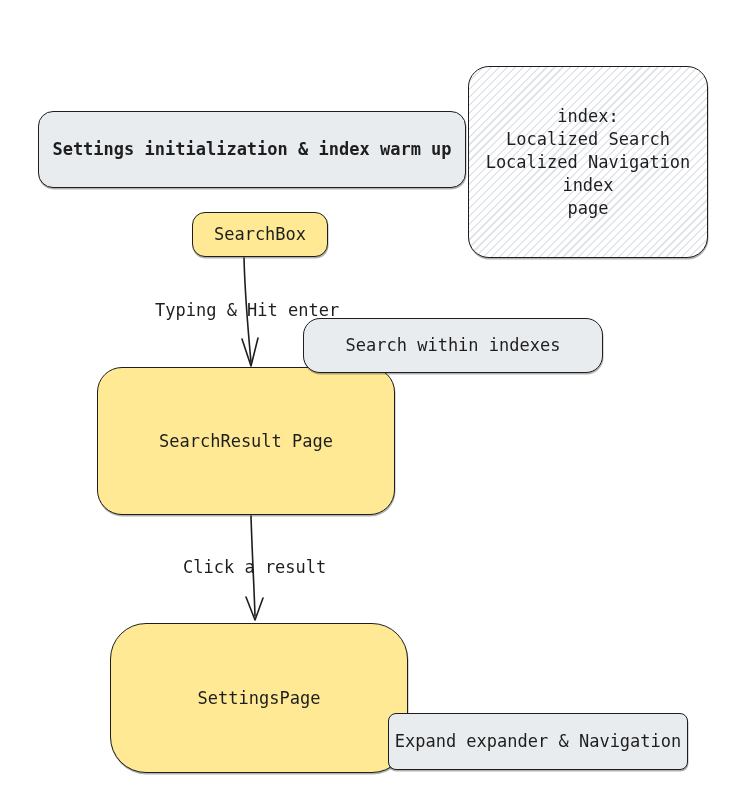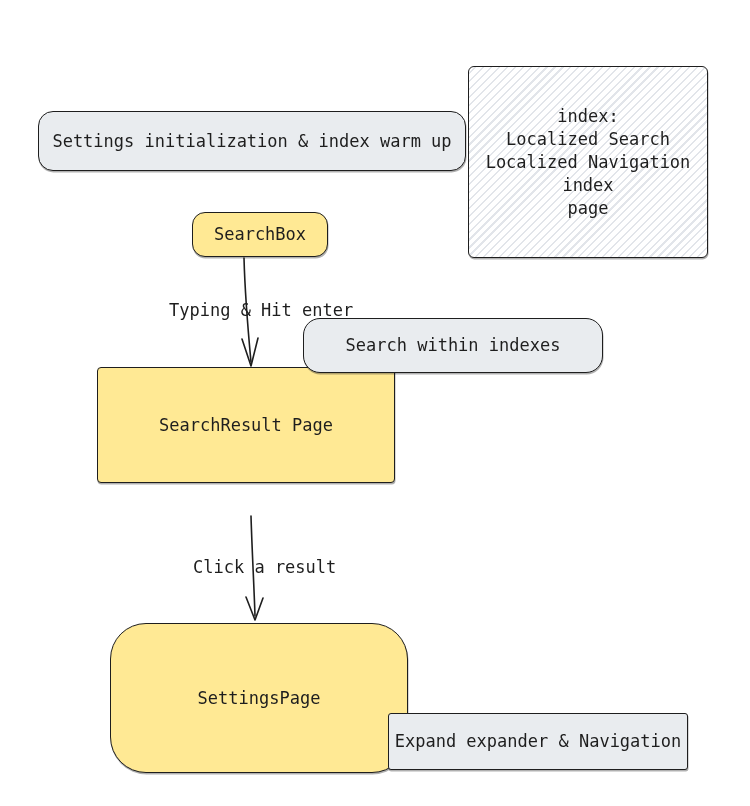--- a/index.html
+++ b/index.html
@@ -34,27 +34,27 @@
     background-color: #ffffff;
     background-image: repeating-linear-gradient(
       135deg,
       transparent 0px,
       transparent 4px,
       var(--hatch_line, #e2e5ea) 4px,
       var(--hatch_line, #e2e5ea) 5.6px
     );
   }
 
-  #node-settings-init   { left: 38px;  top: 111px; width: 428px; height: 60px;  border-radius: 15px; z-index: 3; }
-  #node-index-note      { left: 468px; top: 66px;  width: 240px; height: 192px; border-radius: 6px; z-index: 2; }
+  #node-settings-init   { left: 38px;  top: 111px; width: 428px; height: 77px;  border-radius: 15px; z-index: 3; font-weight: bold; }
+  #node-index-note      { left: 468px; top: 66px;  width: 240px; height: 192px; border-radius: 21px; z-index: 2; }
   #node-search-box      { left: 192px; top: 212px; width: 136px; height: 45px;  border-radius: 13px; z-index: 2; }
   #node-search-within   { left: 303px; top: 318px; width: 300px; height: 55px;  border-radius: 17px; z-index: 4; }
-  #node-search-result   { left: 97px;  top: 367px; width: 298px; height: 116px; border-radius: 4px; z-index: 2; }
+  #node-search-result   { left: 97px;  top: 367px; width: 298px; height: 148px; border-radius: 25px; z-index: 2; }
   #node-settings-page   { left: 110px; top: 623px; width: 298px; height: 150px; border-radius: 36px; z-index: 2; align-items: center; }
-  #node-expand-nav      { left: 388px; top: 713px; width: 300px; height: 57px;  border-radius: 3px; z-index: 4; }
+  #node-expand-nav      { left: 388px; top: 713px; width: 300px; height: 57px;  border-radius: 8px; z-index: 4; }
 
   .note-lines { display: flex; flex-direction: column; }
 
   #edges-svg {
     position: absolute;
     left: 0; top: 0;
     width: 750px; height: 806px;
     z-index: 1;
   }
   #edges-svg path {
@@ -64,22 +64,22 @@
     stroke-linecap: round;
     stroke-linejoin: round;
   }
   .edge-label {
     position: absolute;
     z-index: 5;
     font-size: 17px;
     line-height: 22px;
     white-space: nowrap;
   }
-  #edge-label-typing { left: 169px; top: 299px; }
-  #edge-label-click  { left: 193px; top: 556px; }
+  #edge-label-typing { left: 155px; top: 299px; }
+  #edge-label-click  { left: 183px; top: 556px; }
 </style>
 </head>
 <body>
 
 <div id="canvas">
 
   <svg id="edges-svg" viewBox="0 0 750 806" xmlns="http://www.w3.org/2000/svg">
     <g>
       <path d="M244 258 C245 295, 248 330, 251 362"></path>
       <path d="M242 339 L251 366 L258 338"></path>

